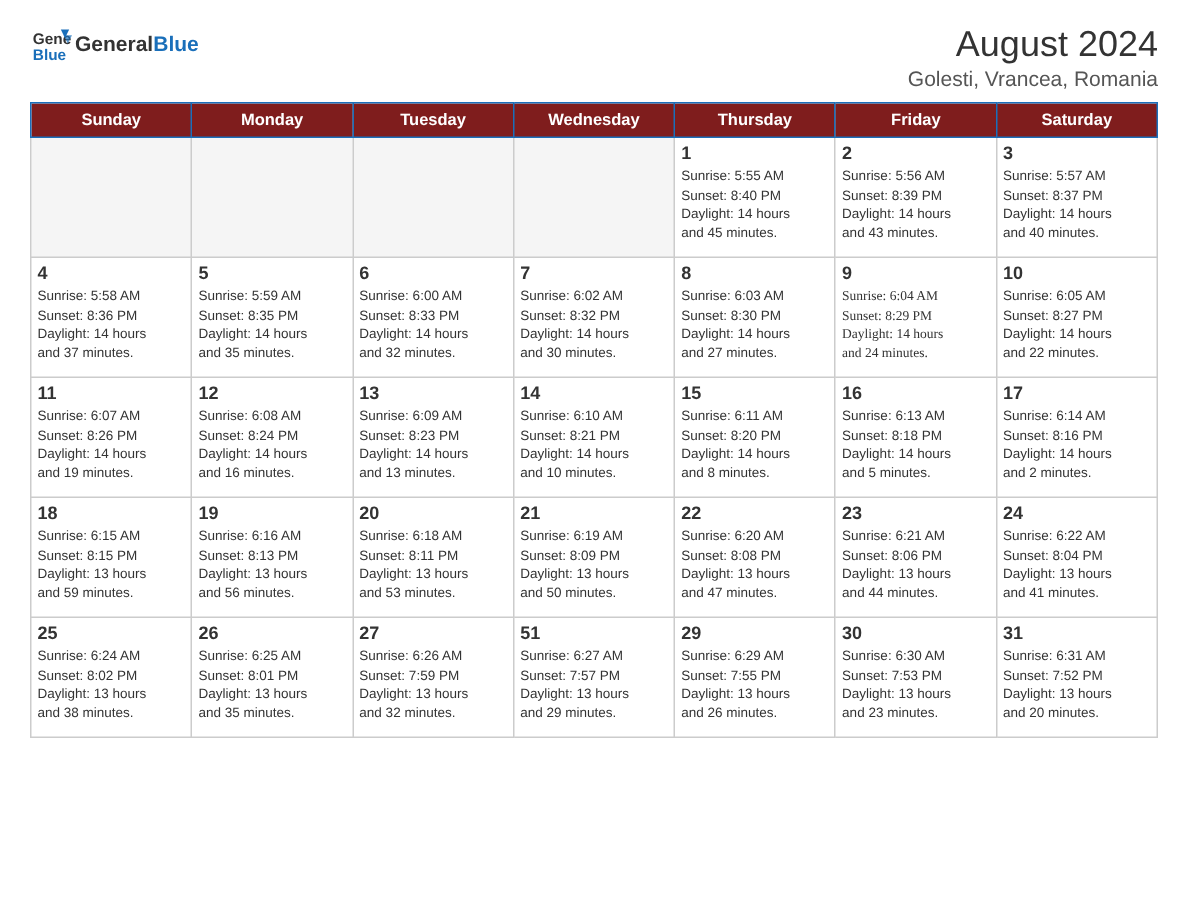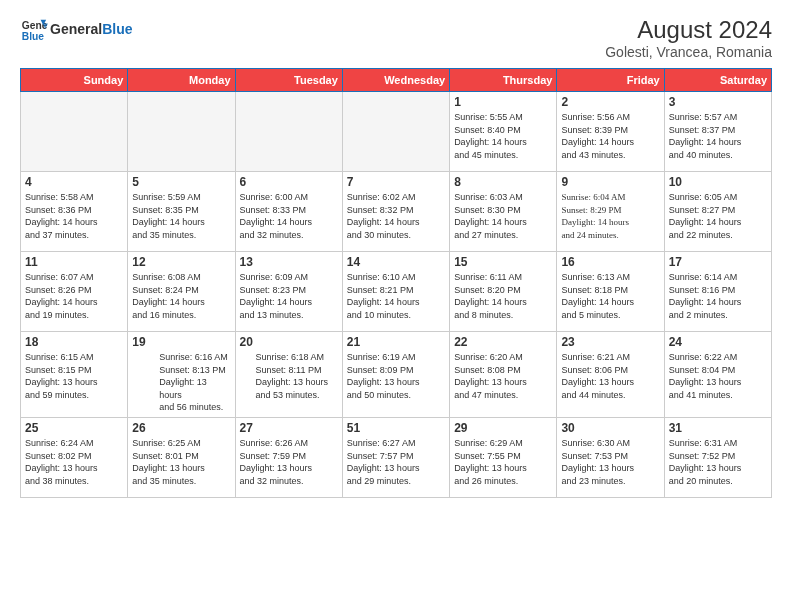--- a/index.html
+++ b/index.html
@@ -49,26 +49,26 @@
     }
     .location {
       font-size: 14px;
       color: #555;
     }
     table {
       width: 100%;
       border-collapse: collapse;
     }
     th {
-      background-color: #ef4444;
+      background-color: #7f1d1d;
       color: #fff;
       font-size: 11px;
       font-weight: bold;
       padding: 5px 4px;
-      text-align: right;
+      text-align: center;
       border: 1px solid #1a6fba;
     }
     td {
       border: 1px solid #ccc;
       vertical-align: top;
       padding: 3px 4px;
       font-size: 9.5px;
       color: #333;
       width: calc(100% / 7);
       height: 80px;
@@ -261,28 +261,28 @@
         <tr>
           <td>
             <span class="day-num">18</span>
             <div class="day-detail" style="white-space: pre-line;">Sunrise: 6:15 AM
 Sunset: 8:15 PM
 Daylight: 13 hours
 and 59 minutes.</div>
           </td>
           <td>
             <span class="day-num">19</span>
-            <div class="day-detail" style="white-space: pre-line; margin-left: 27px;">Sunrise: 6:16 AM
+            <div class="day-detail" style="white-space: pre-line;">Sunrise: 6:16 AM
 Sunset: 8:13 PM
 Daylight: 13 hours
 and 56 minutes.</div>
           </td>
           <td>
             <span class="day-num">20</span>
-            <div class="day-detail" style="white-space: pre-line; margin-left: 16px;">Sunrise: 6:18 AM
+            <div class="day-detail" style="white-space: pre-line;">Sunrise: 6:18 AM
 Sunset: 8:11 PM
 Daylight: 13 hours
 and 53 minutes.</div>
           </td>
           <td>
             <span class="day-num">21</span>
             <div class="day-detail" style="white-space: pre-line;">Sunrise: 6:19 AM
 Sunset: 8:09 PM
 Daylight: 13 hours
 and 50 minutes.</div>

